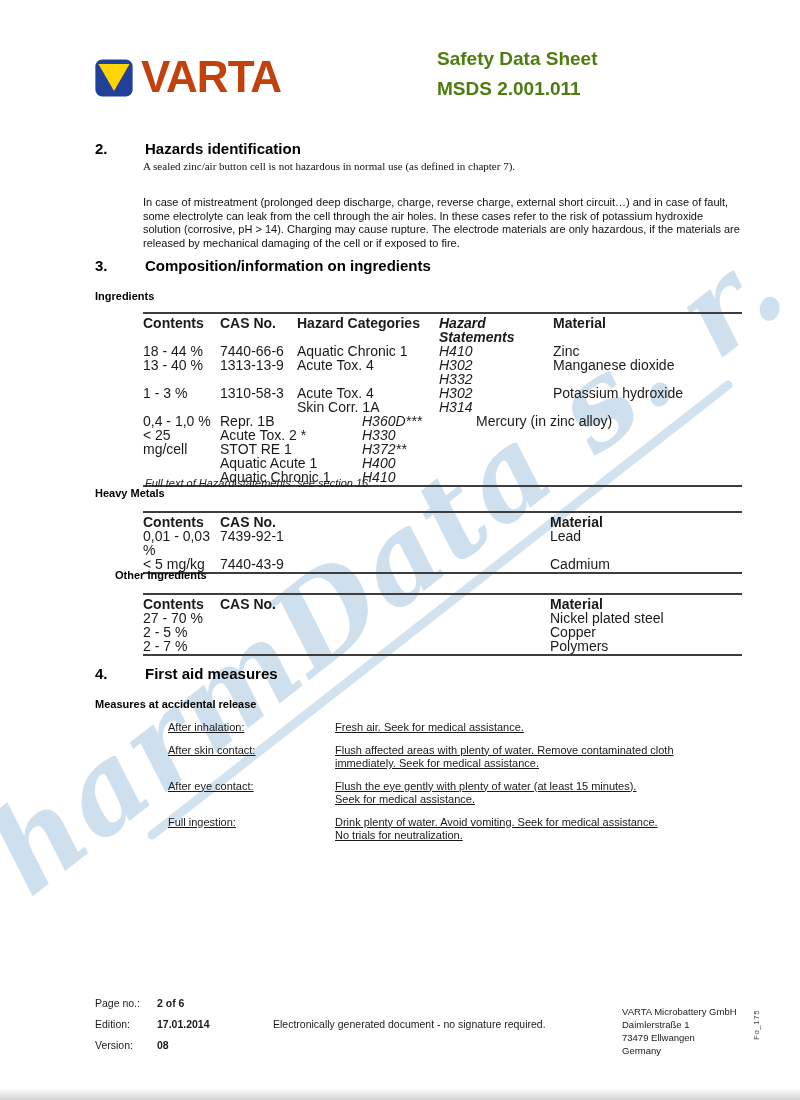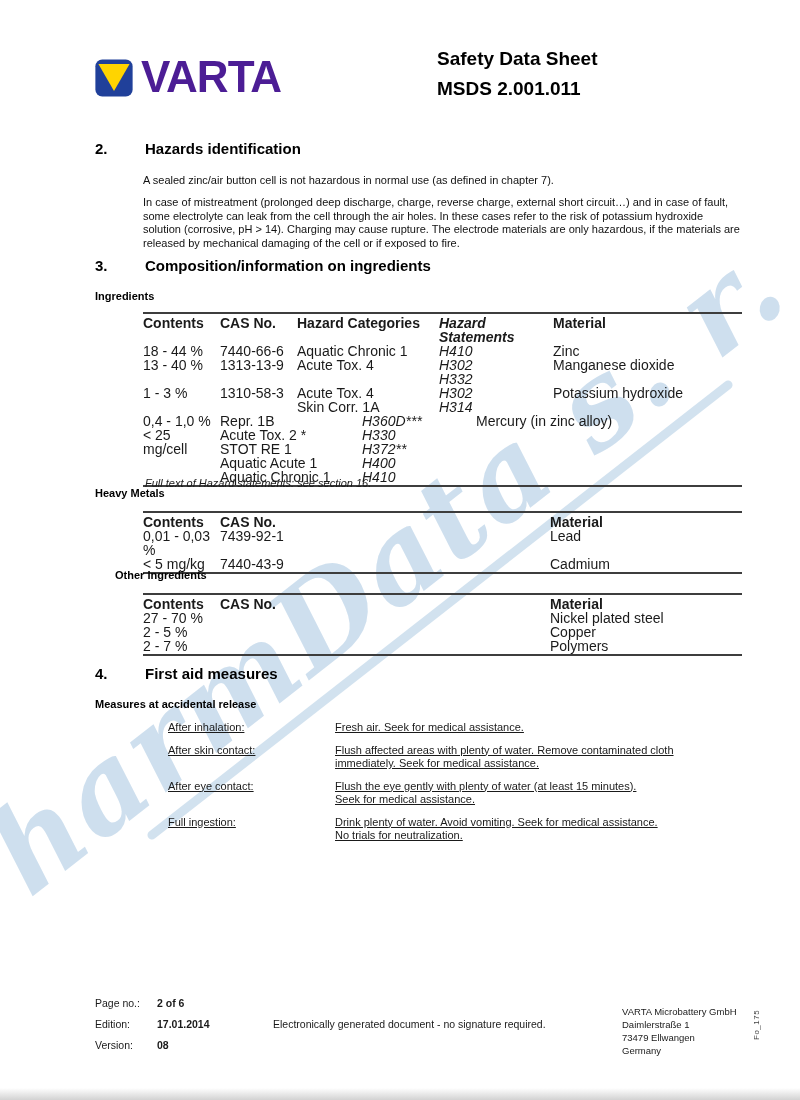--- a/index.html
+++ b/index.html
@@ -21,23 +21,23 @@
     position:absolute; left:440px; top:610px; width:740px; height:9px; border-radius:5px;
     transform:translate(-50%,-50%) rotate(-38deg);
     background:rgba(165,197,224,0.50);
   }
   .content { position:absolute; inset:0; z-index:1; }
   
   .logo { position:absolute; left:95px; top:58px; display:flex; align-items:flex-start; }
   .logo-icon { display:block; }
   .logo-word {
     font-size:44px; font-weight:bold; letter-spacing:-1px; line-height:40px;
-    color:#4c1d95; margin-left:8px; margin-top:-1px;
-  }
-  .doc-title { position:absolute; left:437px; top:44px; font-size:19px; font-weight:bold; line-height:30px; color:#000000; }
+    color:#c2410c; margin-left:8px; margin-top:-1px;
+  }
+  .doc-title { position:absolute; left:437px; top:44px; font-size:19px; font-weight:bold; line-height:30px; color:#4d7c0f; }
   
   .sec-head { position:absolute; display:flex; font-size:15px; font-weight:bold; color:#000; }
   .sec-num { width:50px; }
   .para { position:absolute; font-size:11px; line-height:13.5px; color:#111; }
   .sub-label { position:absolute; font-size:11px; font-weight:bold; color:#000; }
   
   .tbl {
     position:absolute; left:143px; width:599px;
     border-top:2px solid #3d3d3d; border-bottom:2px solid #3d3d3d;
     font-size:14px; line-height:14px; padding:2px 0 1px 0;
@@ -88,21 +88,21 @@
     </div>
     <div class="doc-title">
       <div>Safety Data Sheet</div>
       <div>MSDS 2.001.011</div>
     </div>
 
     <div class="sec-head" style="left:95px; top:140px;">
       <div class="sec-num">2.</div>
       <div>Hazards identification</div>
     </div>
-    <div class="para" style="left:143px; top:174px; width:590px;">A sealed zinc/air button cell is not hazardous in normal use (as defined in chapter 7).</div>
+    <div class="para" style="left:143px; top:160px; width:590px;font-family:Liberation Serif, serif;">A sealed zinc/air button cell is not hazardous in normal use (as defined in chapter 7).</div>
     <div class="para" style="left:143px; top:196px; width:600px;">In case of mistreatment (prolonged deep discharge, charge, reverse charge, external short circuit…) and in case of fault, some electrolyte can leak from the cell through the air holes. In these cases refer to the risk of potassium hydroxide solution (corrosive, pH &gt; 14). Charging may cause rupture. The electrode materials are only hazardous, if the materials are released by mechanical damaging of the cell or if exposed to fire.</div>
 
     <div class="sec-head" style="left:95px; top:257px;">
       <div class="sec-num">3.</div>
       <div>Composition/information on ingredients</div>
     </div>
 
     <div class="sub-label" style="left:95px; top:290px;">Ingredients</div>
     <div class="tbl" style="top:312px;">
       <div class="tr th">

